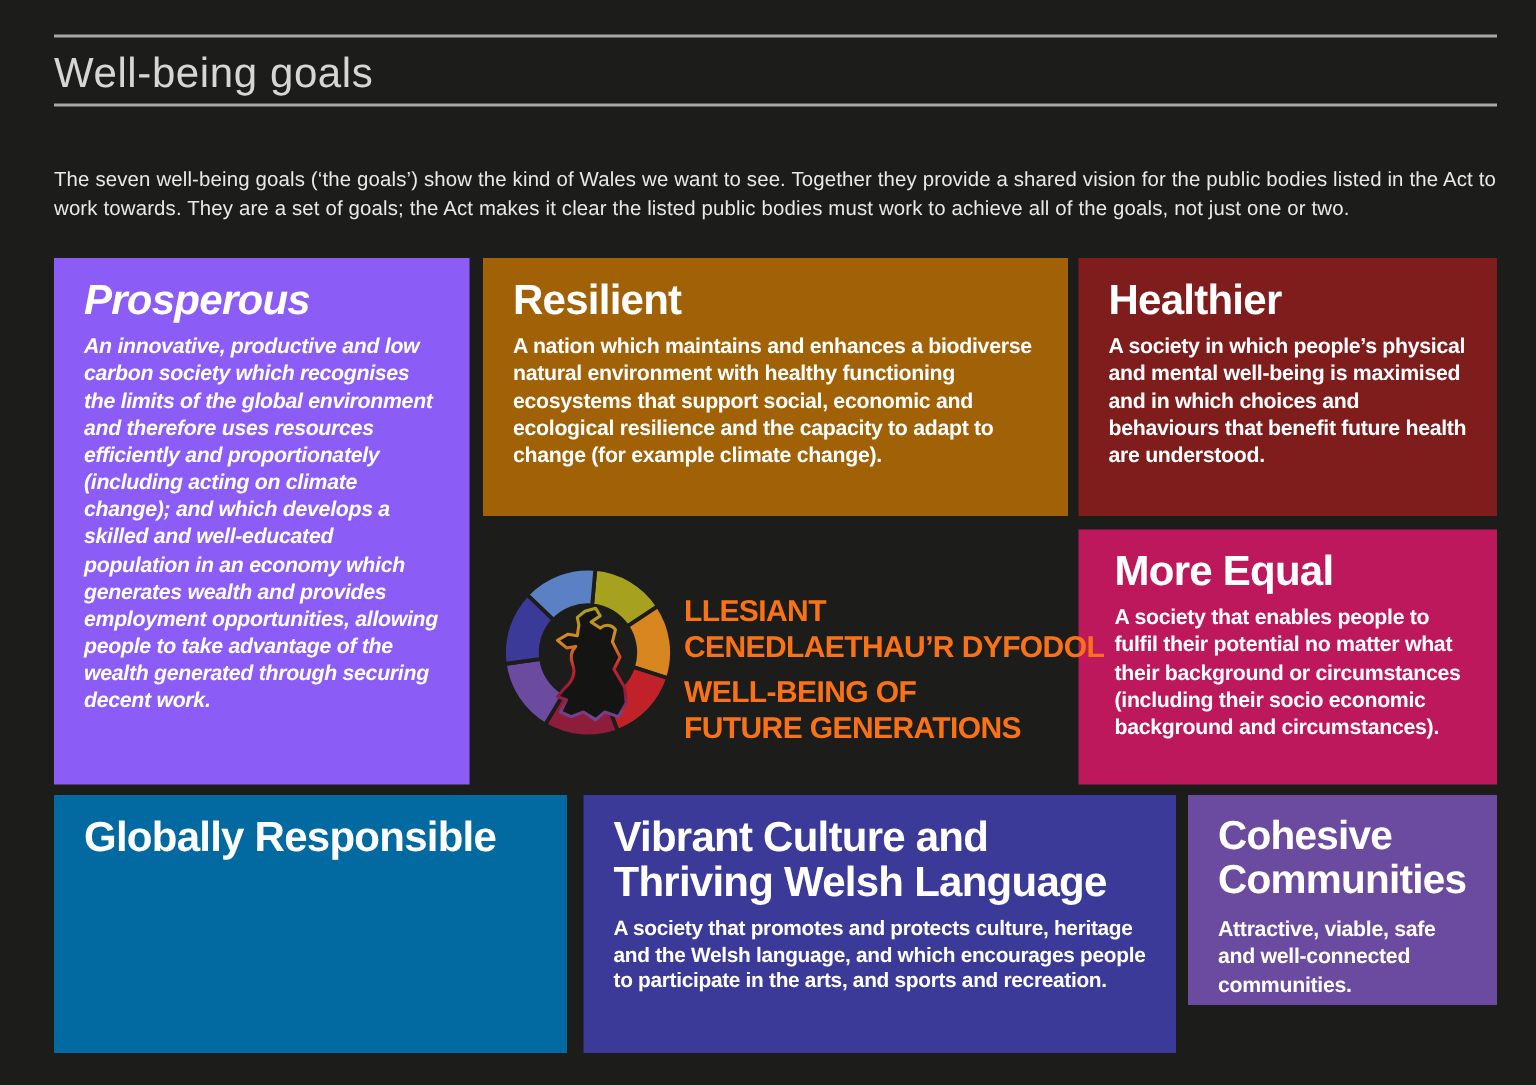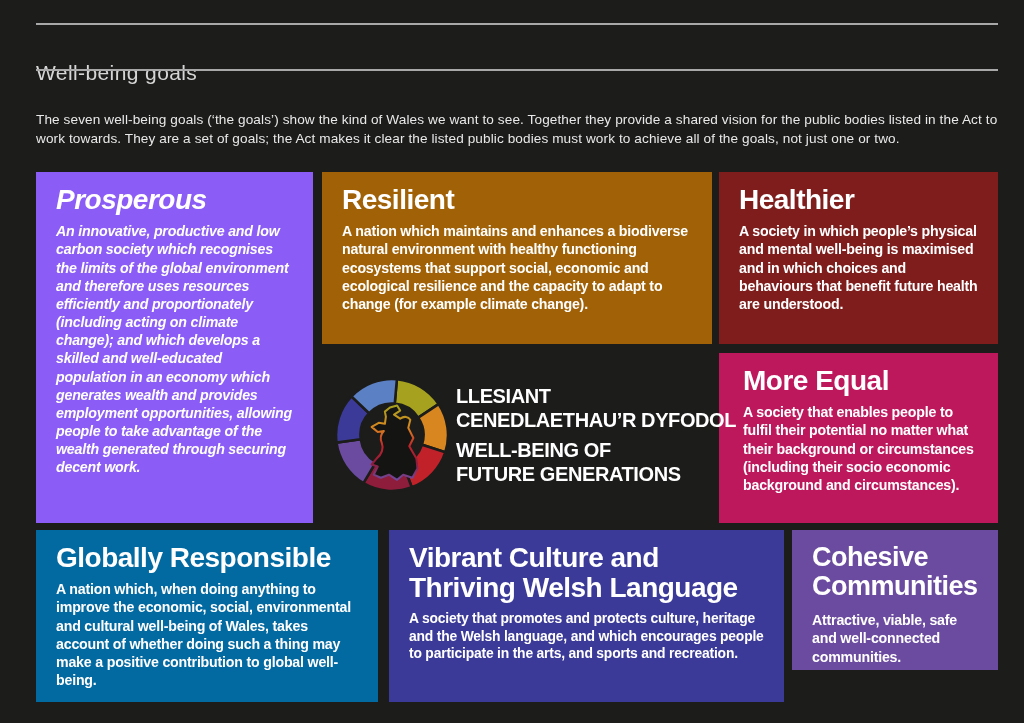--- a/index.html
+++ b/index.html
@@ -5,22 +5,22 @@
   html,body{margin:0;padding:0;background:#1c1c1b;}
   body{
     width:1024px;height:723px;position:relative;overflow:hidden;
     font-family:"Liberation Sans",sans-serif;
     -webkit-font-smoothing:antialiased;
   }
   .rule{position:absolute;left:36px;width:962px;height:2px;background:#a8a8a8;}
   .rule-top{top:23px;}
   .rule-bottom{top:69px;}
   .page-title{
-    position:absolute;left:36px;top:47px;
-    font-size:21px;font-weight:400;color:#d6d6d6;letter-spacing:.4px;
+    position:absolute;left:36px;top:14px;
+    font-size:28px;font-weight:400;color:#d6d6d6;letter-spacing:.4px;
   }
   .intro{
     position:absolute;left:36px;top:96px;width:968px;
     font-size:13.6px;line-height:19px;color:#e9e9e9;font-weight:400;
     letter-spacing:.1px;
   }
   .card{
     position:absolute;box-sizing:border-box;padding:13px 20px;
     color:#ffffff;overflow:hidden;
   }
@@ -38,22 +38,22 @@
   #card-more-equal          {left:719px;top:353px;width:279px;height:170px;}
   #card-globally-responsible{left:36px; top:530px;width:342px;height:172px;}
   #card-vibrant-culture     {left:389px;top:530px;width:395px;height:172px;}
   #card-cohesive-communities{left:792px;top:530px;width:206px;height:140px;}
   #card-vibrant-culture p{font-size:13.9px;line-height:1.25;}
   #card-cohesive-communities h2{font-size:27px;}
   #card-cohesive-communities p{margin-top:10px;}
 
   .logo-wheel{position:absolute;left:334px;top:377px;width:116px;height:116px;}
   .logo-text{
-    position:absolute;left:456px;top:384px;width:262px;
-    color:#ffffff;font-weight:700;font-size:20px;line-height:24px;
+    position:absolute;left:456px;top:396px;width:262px;
+    color:#f97316;font-weight:700;font-size:20px;line-height:24px;
     letter-spacing:-.4px;
   }
   .logo-text .line{white-space:nowrap;}
   .logo-text .gap{margin-top:6px;}
 </style>
 </head>
 <body style="background: rgb(28, 28, 27);">
 
 <div class="rule rule-top"></div>
 <h1 class="page-title">Well-being goals</h1>
@@ -76,21 +76,20 @@
   <p>A society in which people’s physical and mental well-being is maximised and in which choices and behaviours that benefit future health are understood.</p>
 </section>
 
 <section class="card" id="card-more-equal" style="background-color: #be185d; padding-left: 24px;">
   <h2>More Equal</h2>
   <p>A society that enables people to fulfil their potential no matter what their background or circumstances (including their socio economic background and circumstances).</p>
 </section>
 
 <section class="card" id="card-globally-responsible" style="background-color: #0369a1;">
   <h2>Globally Responsible</h2>
-  <p>A nation which, when doing anything to improve the economic, social, environmental and cultural well-being of Wales, takes account of whether doing such a thing may make a positive contribution to global well-being.</p>
 </section>
 
 <section class="card" id="card-vibrant-culture" style="background-color: rgb(59, 58, 152);">
   <h2>Vibrant Culture and Thriving Welsh Language</h2>
   <p>A society that promotes and protects culture, heritage and the Welsh language, and which encourages people to participate in the arts, and sports and recreation.</p>
 </section>
 
 <section class="card" id="card-cohesive-communities" style="background-color: rgb(107, 75, 159);">
   <h2>Cohesive Communities</h2>
   <p>Attractive, viable, safe and well-connected communities.</p>

